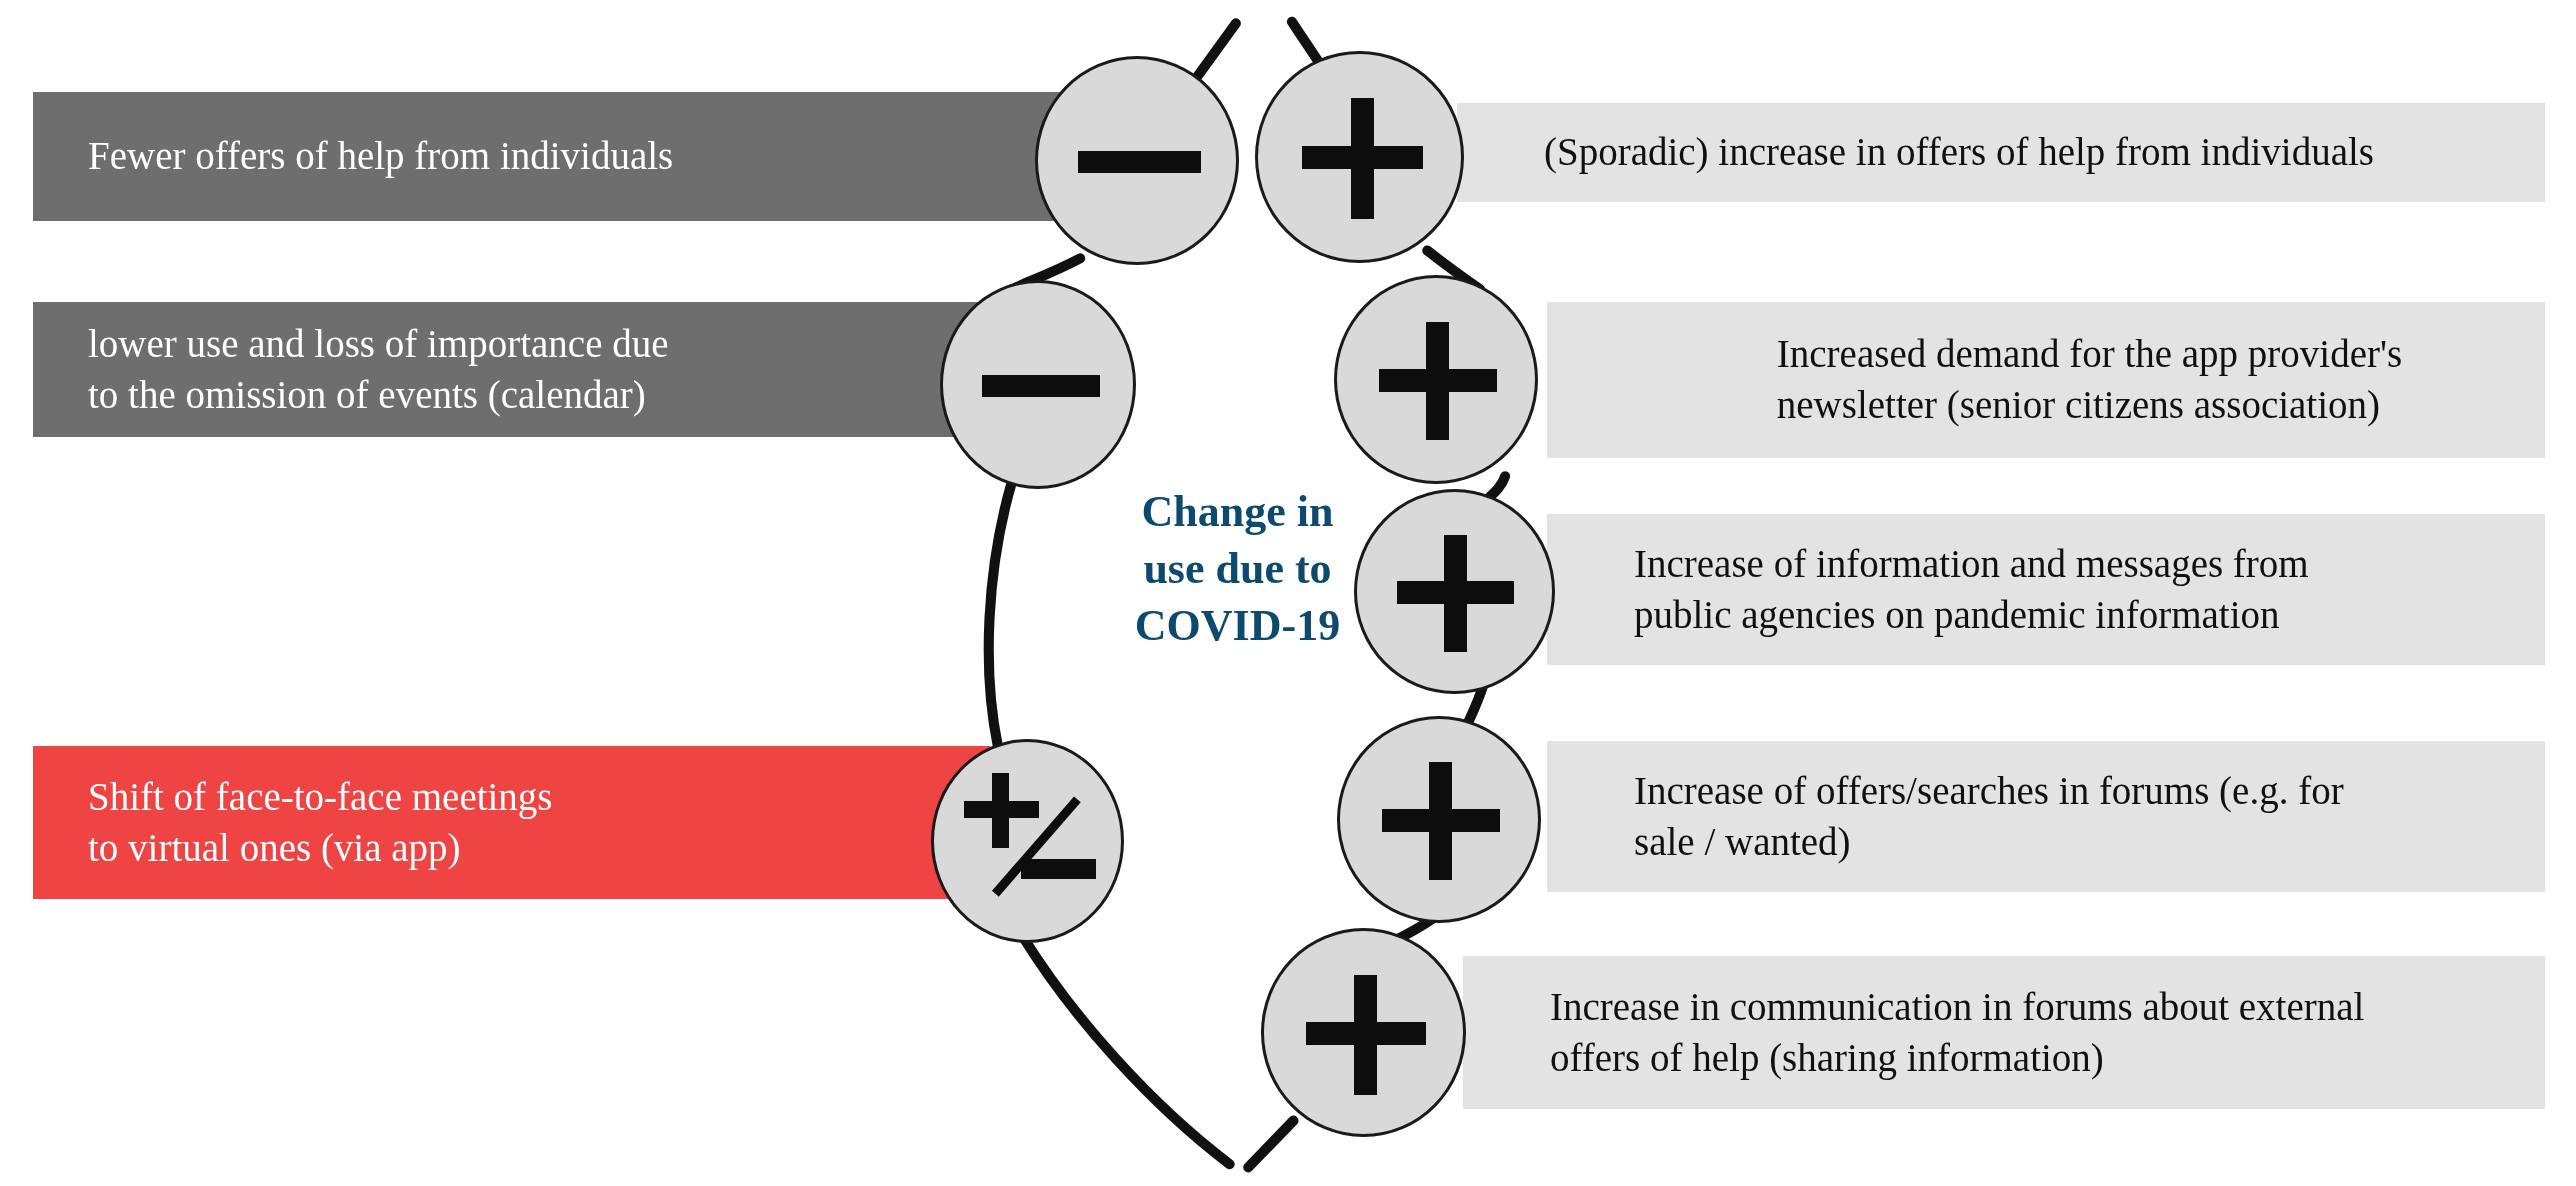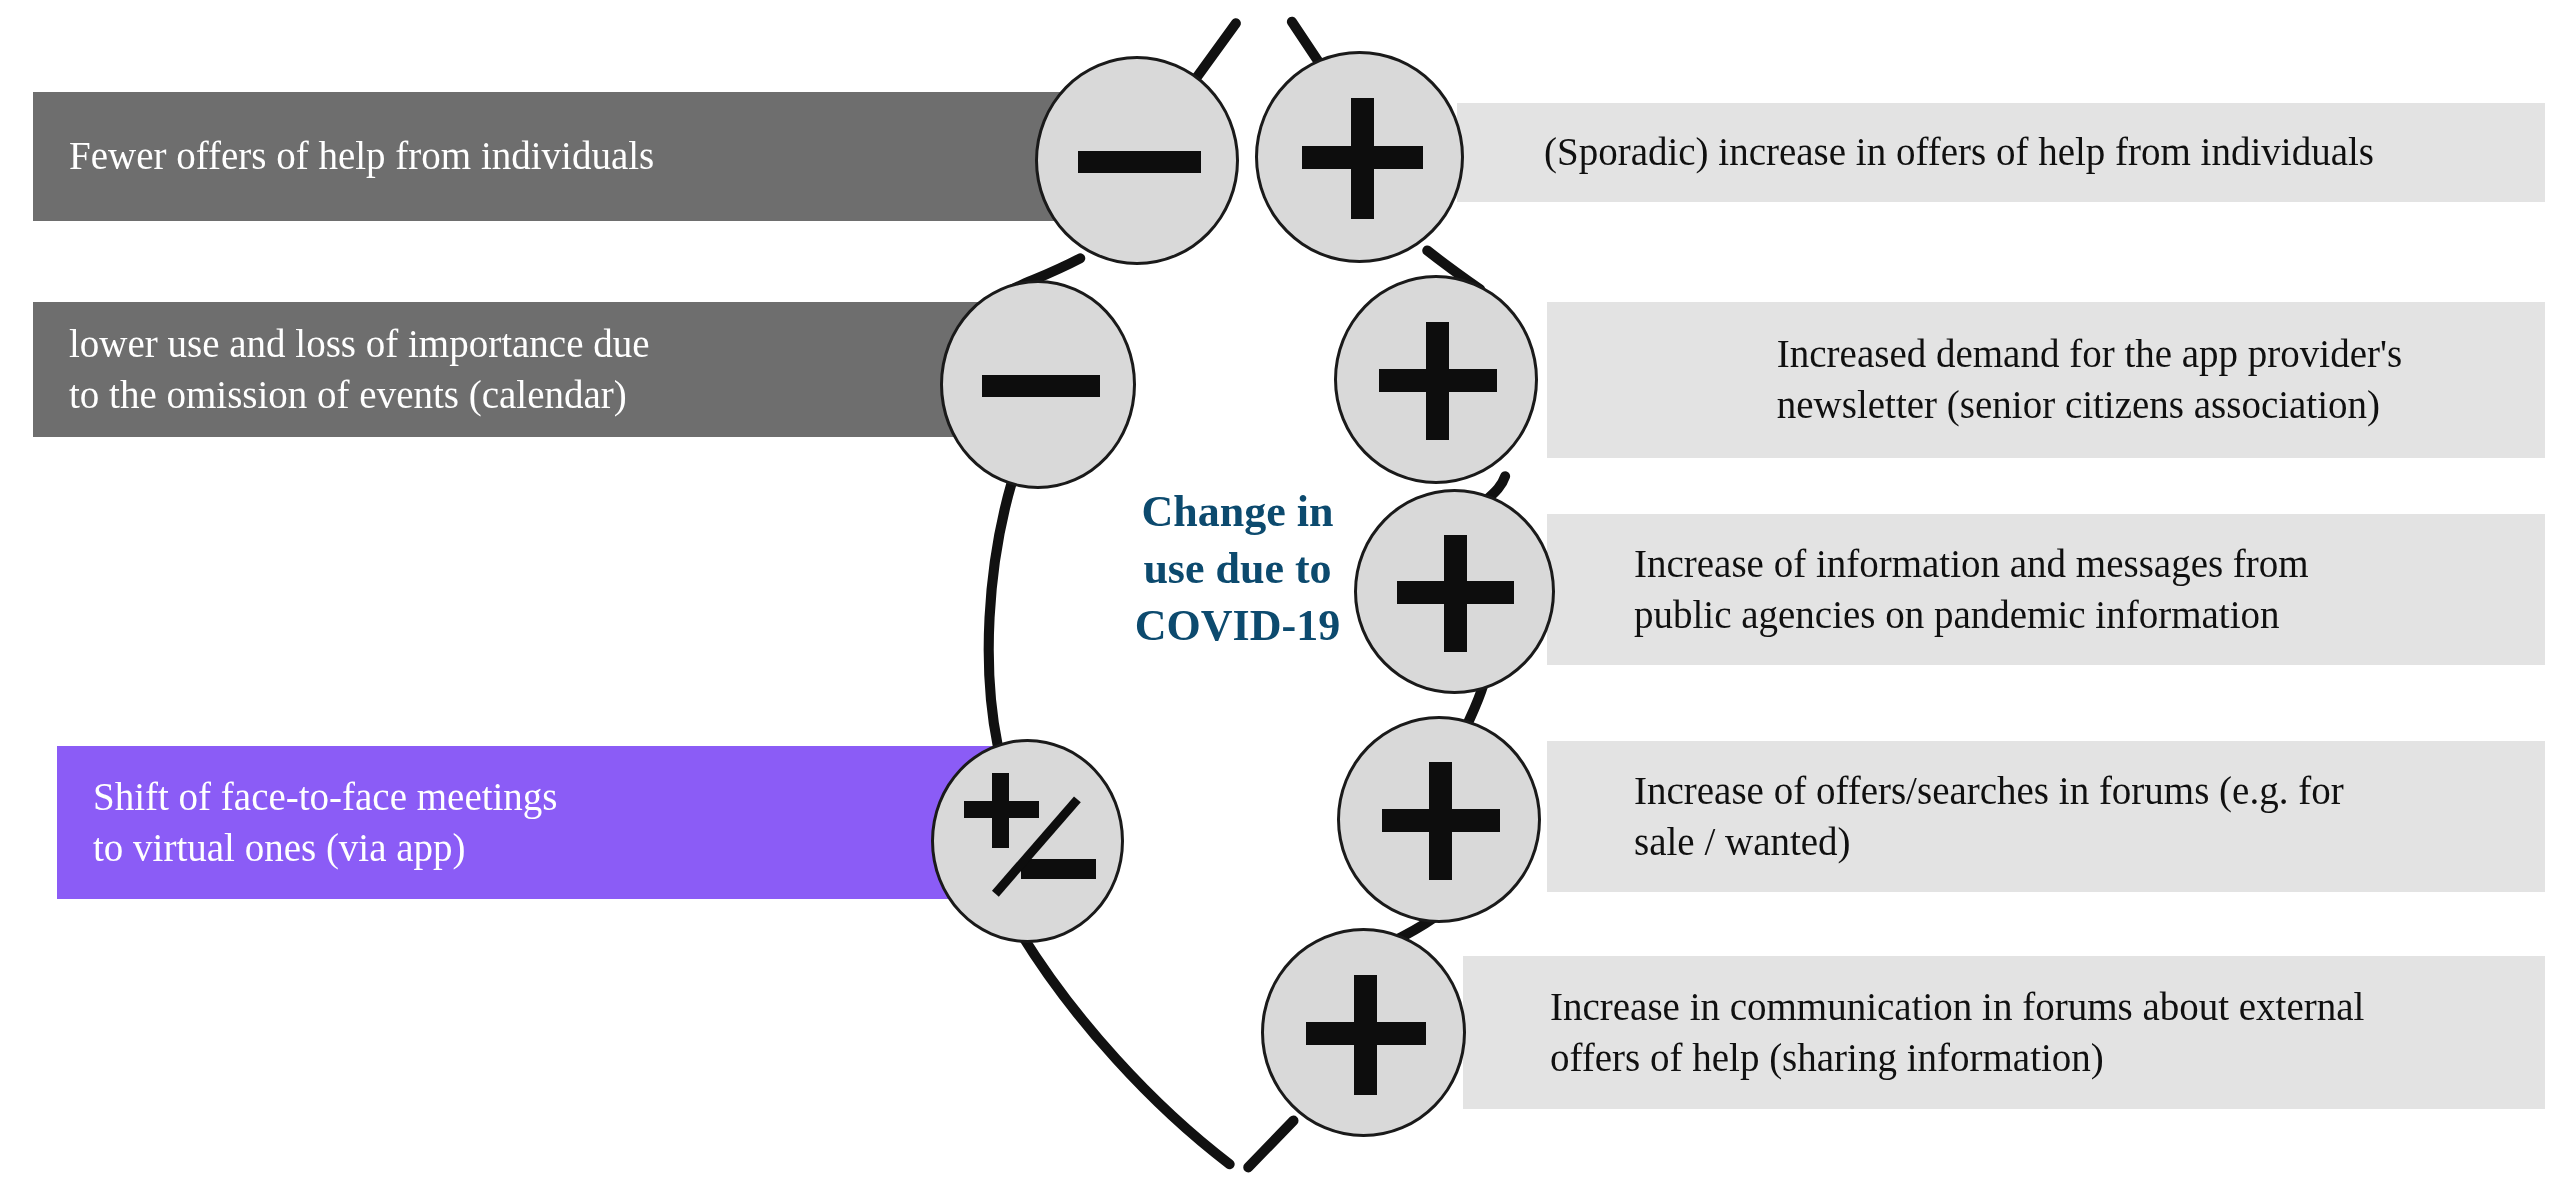--- a/index.html
+++ b/index.html
@@ -27,28 +27,28 @@
   .bar .bar-text {
     display: block;
     white-space: pre-line;
     line-height: 1.30;
     font-size: 39px;
   }
 
   
   .bar.left  .bar-text { color: #ffffff; }
   .bar.left  { justify-content: flex-start; }
-  .bar.left  .bar-text { padding-left: 36px; }
+  .bar.left  .bar-text { padding-left: 55px; }
 
   
   .bar.right .bar-text { color: #101010; padding-left: 87px; }
 
   
   .shade-dark   { background: #6e6e6e; }
-  .shade-medium { background: #8b5cf6; margin-left: 24px; }
+  .shade-medium { background: #ef4444; }
   .shade-light  { background: #e3e3e3; }
 
   
   #bar-left-1  { left: 33px;   top: 92px;  width: 1144px; height: 129px; }
   #bar-left-2  { left: 33px;   top: 302px;  width: 996px; height: 135px; }
   #bar-left-3  { left: 33px;   top: 746px;  width: 957px; height: 153px; }
 
   #bar-right-1 { left: 1457px; top: 103px;  width: 1088px; height: 99px; }
   #bar-right-2 { left: 1547px; top: 302px;  width: 998px; height: 156px; justify-content: center; }
   #bar-right-3 { left: 1547px; top: 514px;  width: 998px; height: 151px; }

